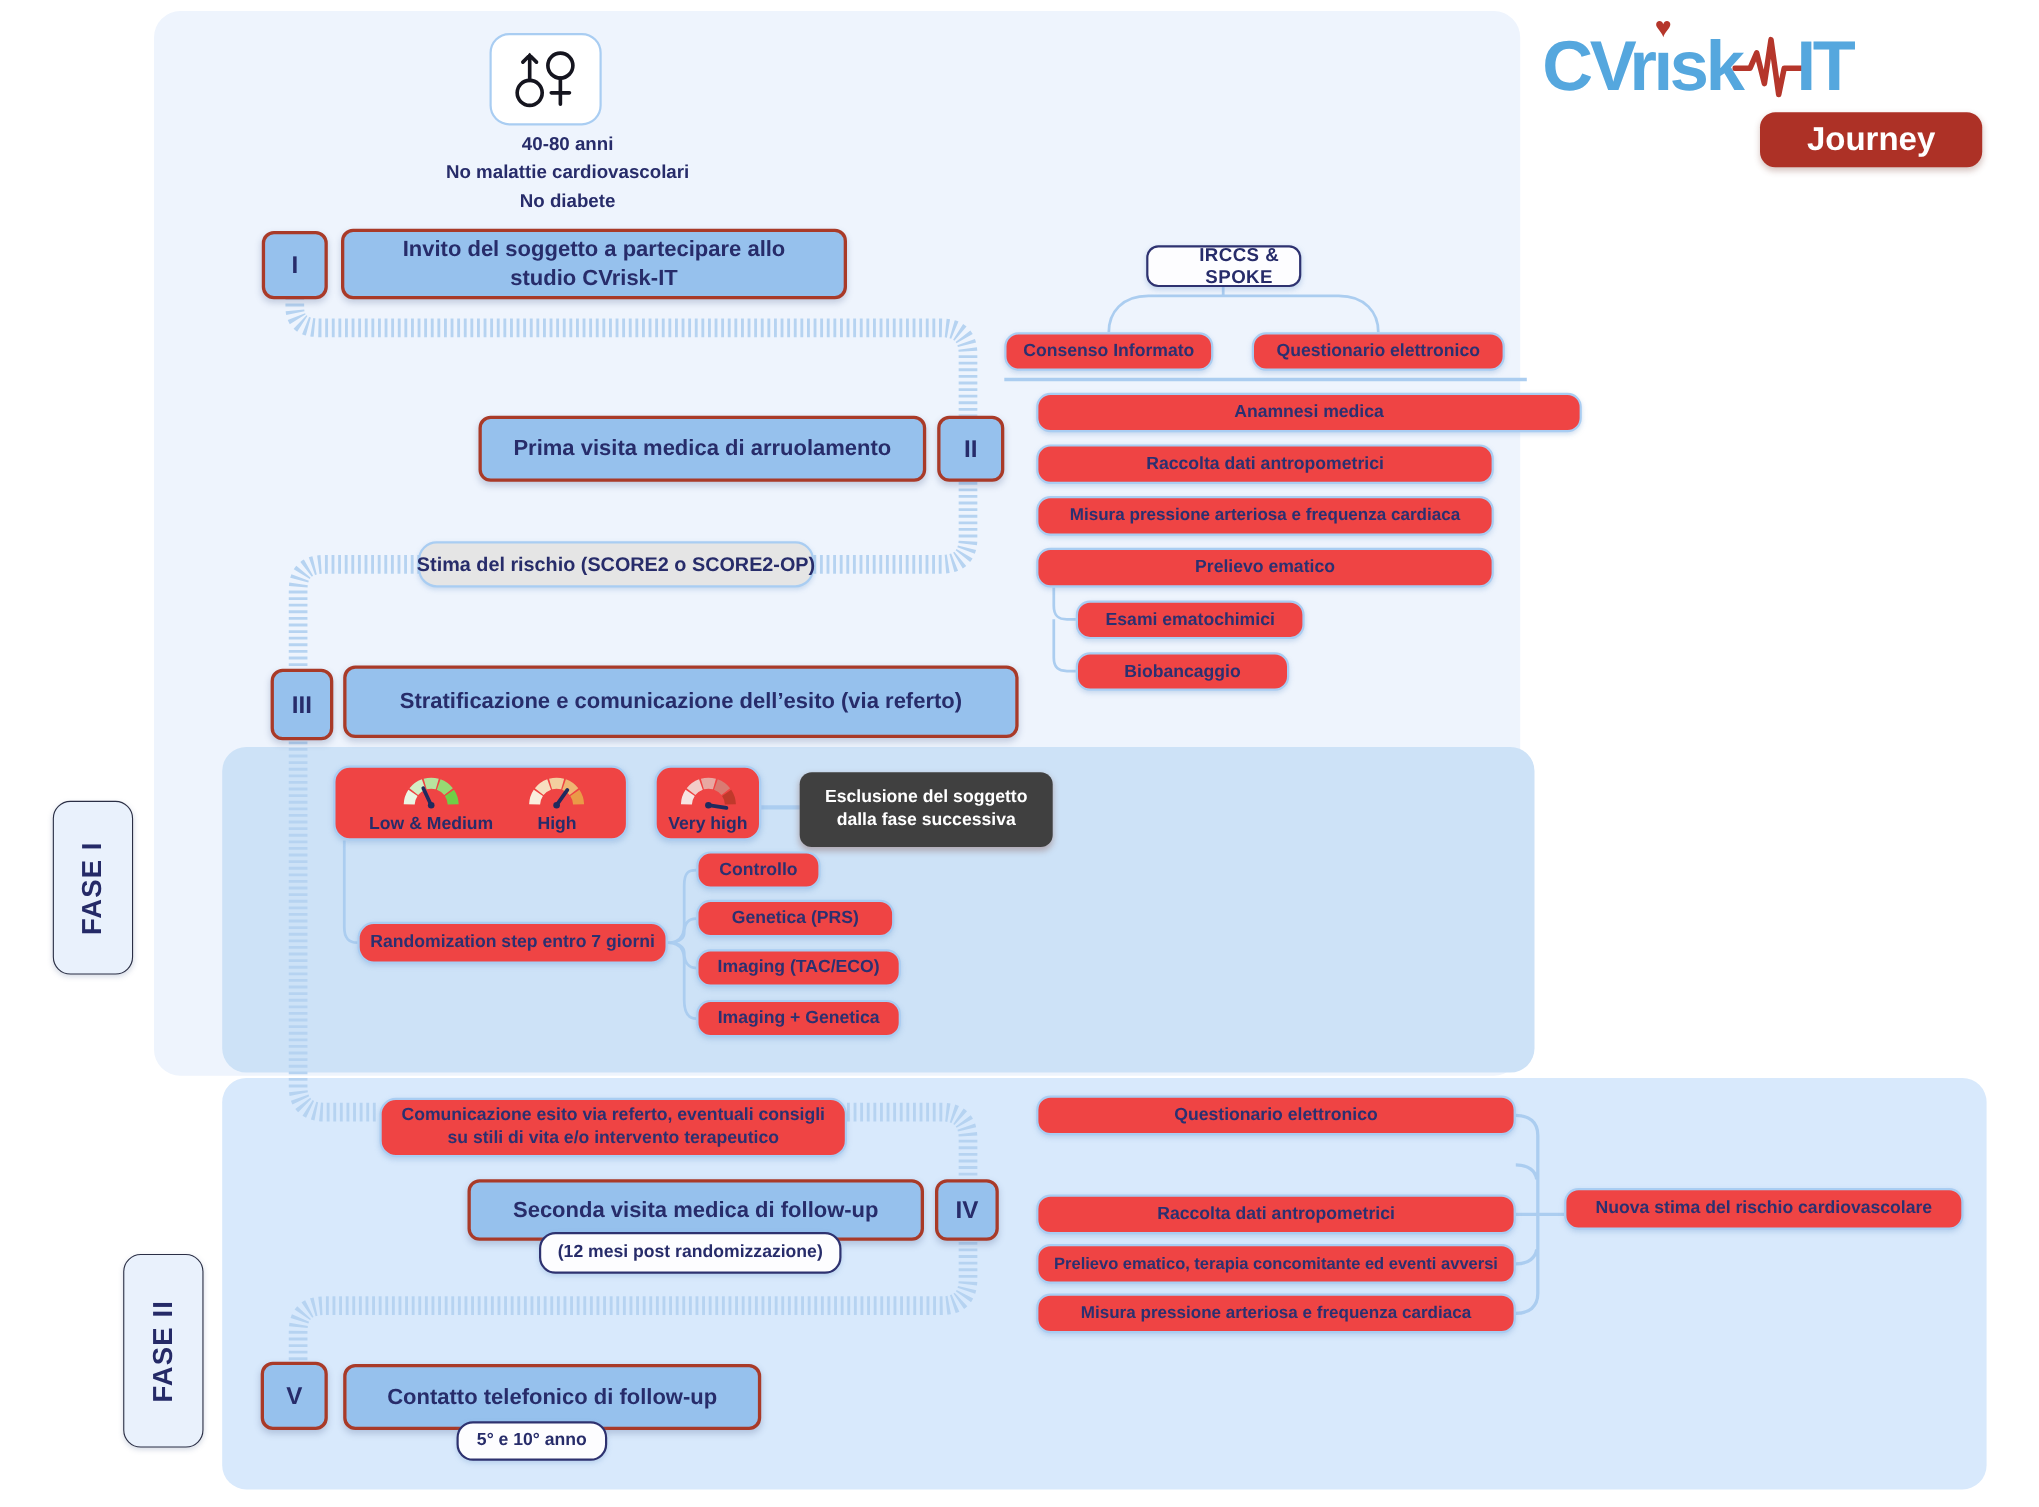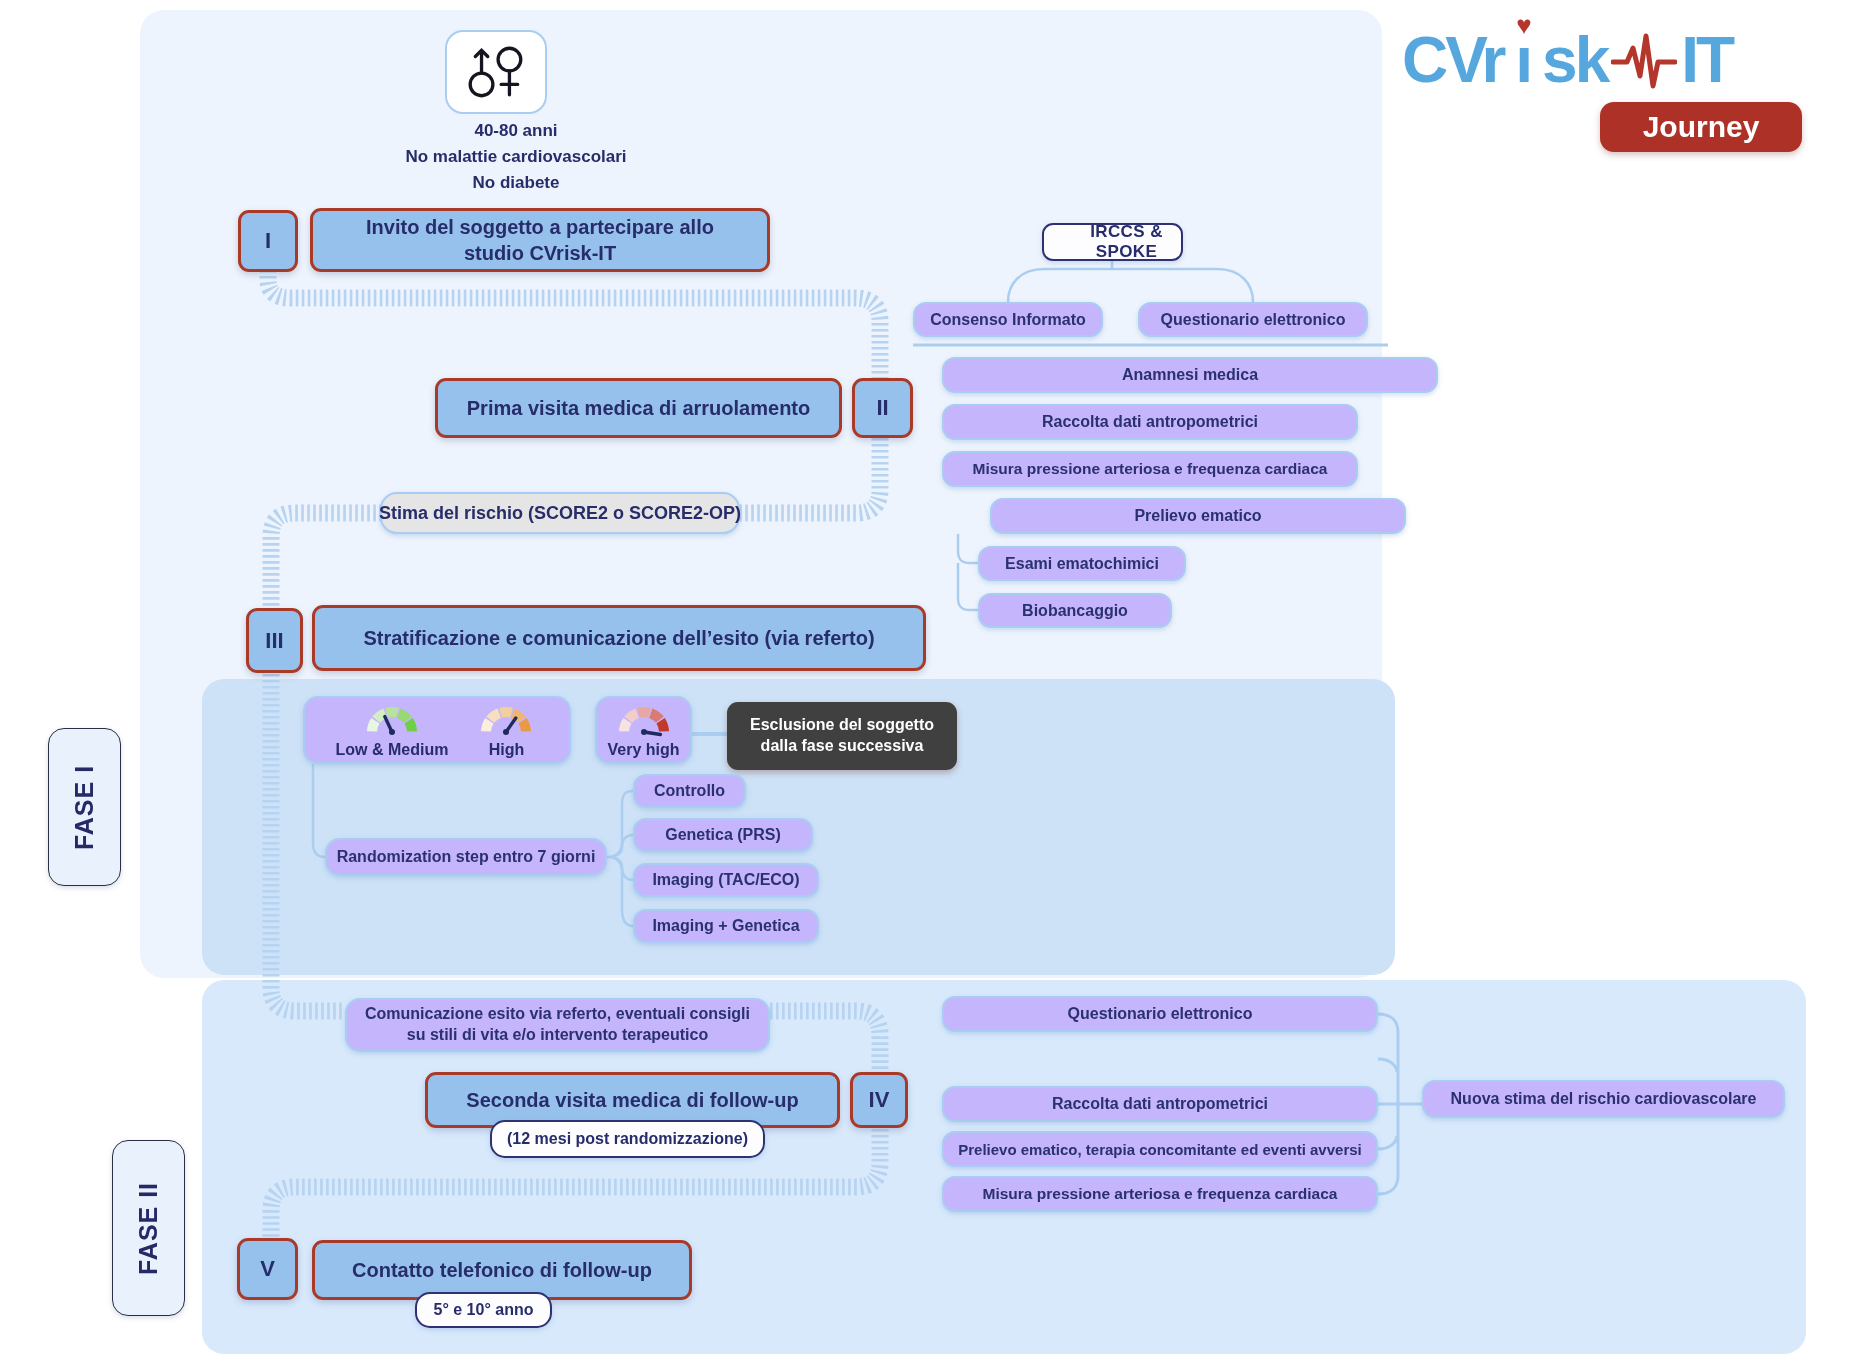--- a/index.html
+++ b/index.html
@@ -9,39 +9,39 @@
   .panel{border-radius:24px;}
   .panel-top{background:#eef4fd;}
   .panel-f1{background:#cde2f7;border-radius:22px;}
   .panel-f2{background:#d8e9fc;border-radius:22px;}
   svg.wires{position:absolute;left:0;top:0;z-index:2;}
   .node{z-index:3;display:flex;align-items:center;justify-content:center;text-align:center;}
   .step{background:#96c1ed;border:3px solid #a93a28;border-radius:11px;
         color:#272c6a;font-weight:bold;font-size:20px;line-height:1.25;
         box-shadow:0 3px 6px rgba(70,90,140,.25);}
   .stepnum{font-size:22px;}
-  .wbox{background:#c4b5fd;border:2px solid #a9cdf2;border-radius:13px;
+  .wbox{background:#ef4444;border:2px solid #a9cdf2;border-radius:13px;
         color:#2b3070;font-weight:bold;font-size:16px;
         box-shadow:0 2px 5px rgba(120,160,210,.35);}
   .wbox-strong{background:#e5e5e5;border:2.5px solid #a9cdf2;border-radius:17px;
         color:#272c6a;font-weight:bold;font-size:18px;
         box-shadow:0 2px 5px rgba(120,160,210,.35);}
   .navybox{background:#fdfdff;border:2.5px solid #2e3270;border-radius:15px;
         color:#272c6a;font-weight:bold;box-shadow:0 2px 5px rgba(120,160,210,.35);}
   .redbox{background:#404040;border-radius:11px;color:#ffffff;font-weight:bold;
         font-size:16px;line-height:1.35;box-shadow:0 3px 6px rgba(120,60,50,.35);}
   .faselabel{background:#e9f1fc;border:1.5px solid #2b2f45;border-radius:16px;
         box-shadow:0 2px 5px rgba(100,120,160,.25);}
   .faselabel span{transform:rotate(-90deg);white-space:nowrap;display:block;
         font-size:25px;font-weight:bold;letter-spacing:1px;color:#252a67;}
   .criteria{color:#272c6a;font-size:17px;font-weight:bold;line-height:26px;text-align:center;}
   .gaugegrp{display:flex;flex-direction:column;align-items:center;justify-content:center;gap:1px;}
   .gaugelabel{font-size:16px;font-weight:bold;color:#272c6a;}
   .logo{display:flex;align-items:flex-start;color:#55a7de;font-weight:bold;
-        font-size:64px;letter-spacing:-3px;line-height:1;gap:12px;}
+        font-size:64px;letter-spacing:-3px;line-height:1;}
   .logo .iwrap{position:relative;}
   .logo .heart{position:absolute;left:1px;top:-16px;color:#b5362b;font-size:26px;letter-spacing:0;}
   .badge{background:#ad3126;border-radius:14px;color:#fff;font-weight:bold;
         font-size:30px;display:flex;align-items:center;justify-content:center;
         box-shadow:0 3px 6px rgba(120,60,50,.3);}
   .small-note{font-size:16px;}
   .twoline{line-height:1.3;}
 </style>
 </head>
 <body>
@@ -121,21 +121,21 @@
 
   <div class="abs node wbox" style="left:942px;top:357px;width:496px;height:36px;">
     <span>Anamnesi medica</span>
   </div>
   <div class="abs node wbox" style="left:942px;top:404px;width:416px;height:36px;">
     <span>Raccolta dati antropometrici</span>
   </div>
   <div class="abs node wbox" style="left:942px;top:451px;width:416px;height:36px;font-size:15.5px;">
     <span>Misura pressione arteriosa e frequenza cardiaca</span>
   </div>
-  <div class="abs node wbox" style="left:942px;top:498px;width:416px;height:36px;margin-left:48px;">
+  <div class="abs node wbox" style="left:942px;top:498px;width:416px;height:36px;">
     <span>Prelievo ematico</span>
   </div>
   <div class="abs node wbox" style="left:978px;top:546px;width:208px;height:35px;">
     <span>Esami ematochimici</span>
   </div>
   <div class="abs node wbox" style="left:978px;top:593px;width:194px;height:35px;">
     <span>Biobancaggio</span>
   </div>
 
   <div class="abs node step" style="left:435px;top:378px;width:407px;height:60px;white-space:nowrap;">

